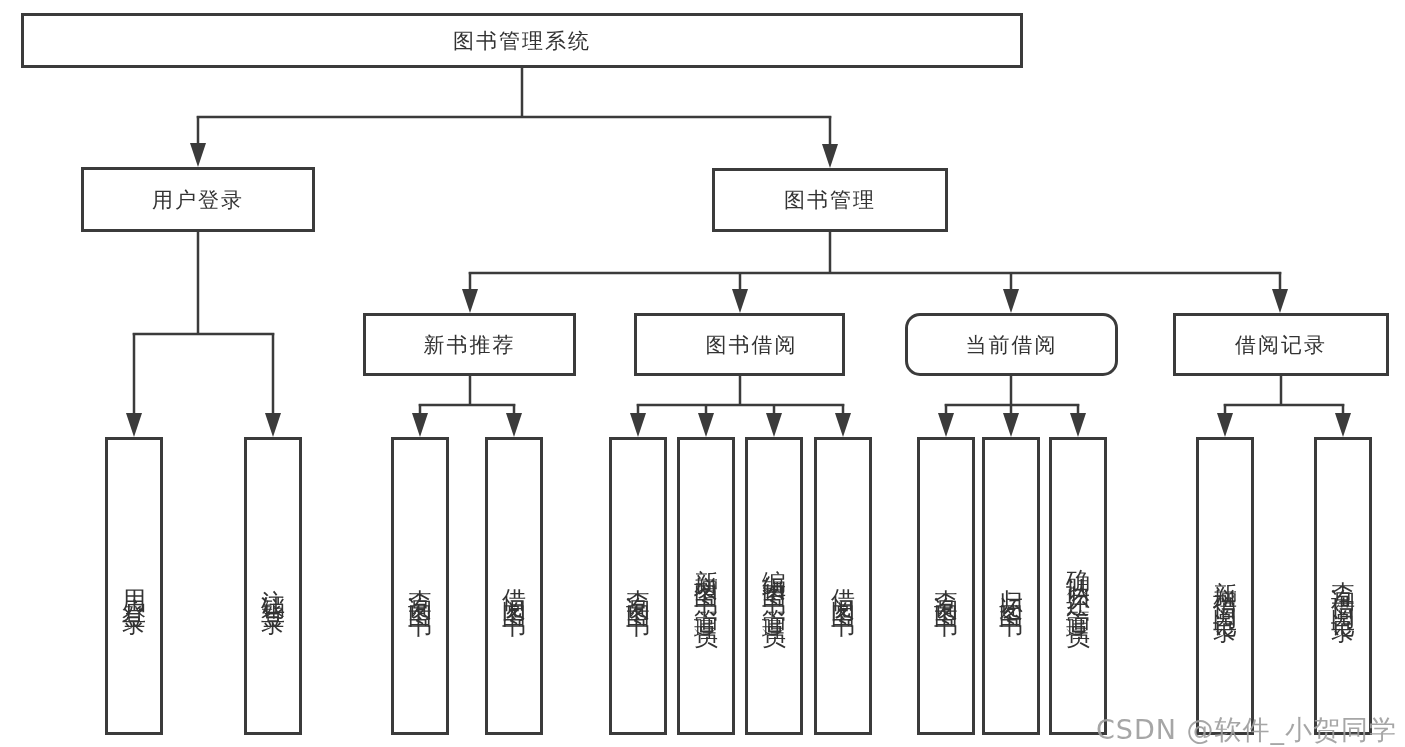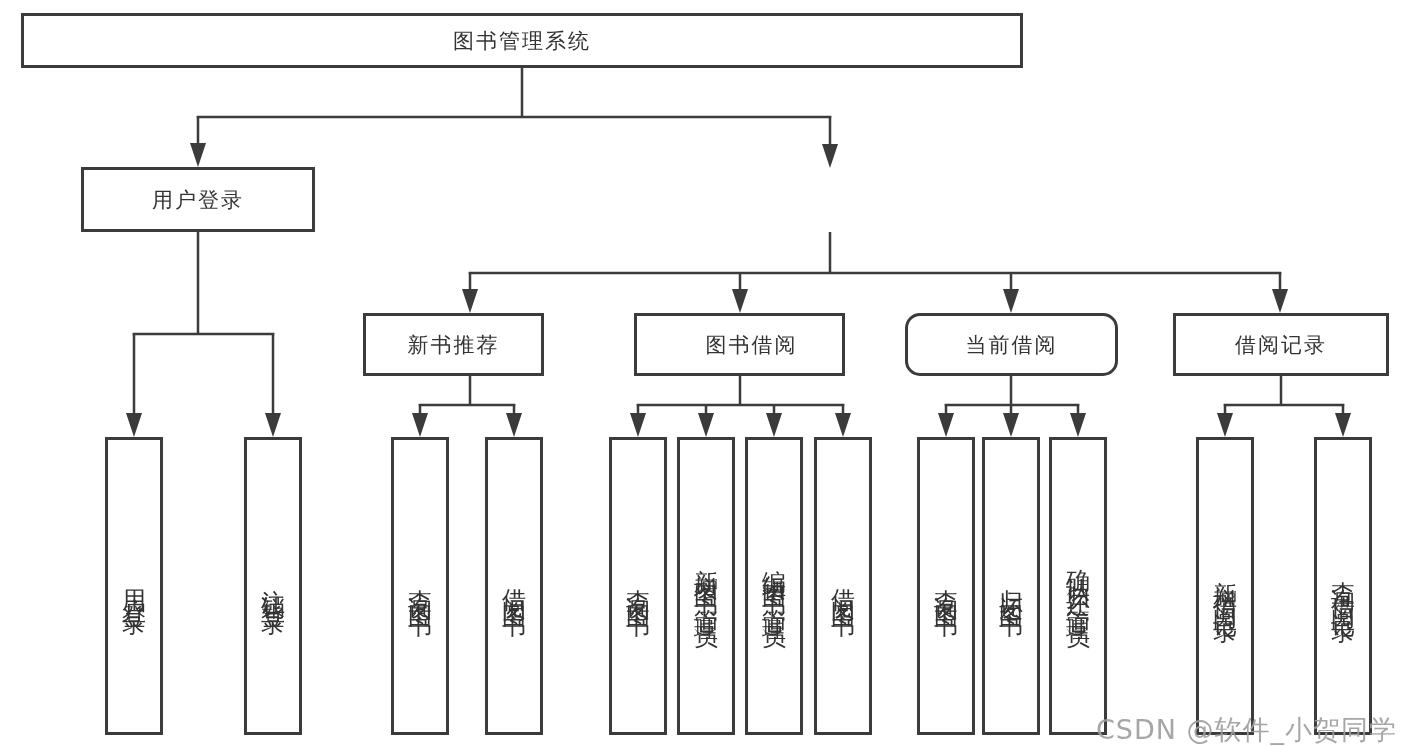--- a/index.html
+++ b/index.html
@@ -141,22 +141,25 @@
     </g>
   </svg>
 
   <div class="node h" style="left:21px; top:13px; width:1002px; height:55px;">
     <span>图书管理系统</span>
   </div>
 
   <div class="node h" style="left:81px; top:167px; width:234px; height:65px;">
     <span>用户登录</span>
   </div>
-
-  <div class="node h" style="left:363px; top:313px; width:181px; height:63px;">
+  <div class="node h" style="left:712px; top:168px; width:236px; height:64px;">
+    <span>图书管理</span>
+  </div>
+
+  <div class="node h" style="left:363px; top:313px; width:213px; height:63px;">
     <span>新书推荐</span>
   </div>
   <div class="node h" style="left:634px; top:313px; width:211px; height:63px;padding-left:24px;">
     <span>图书借阅</span>
   </div>
   <div class="node h" style="left:905px; top:313px; width:213px; height:63px;border-radius:15px;">
     <span>当前借阅</span>
   </div>
   <div class="node h" style="left:1173px; top:313px; width:216px; height:63px;">
     <span>借阅记录</span>

